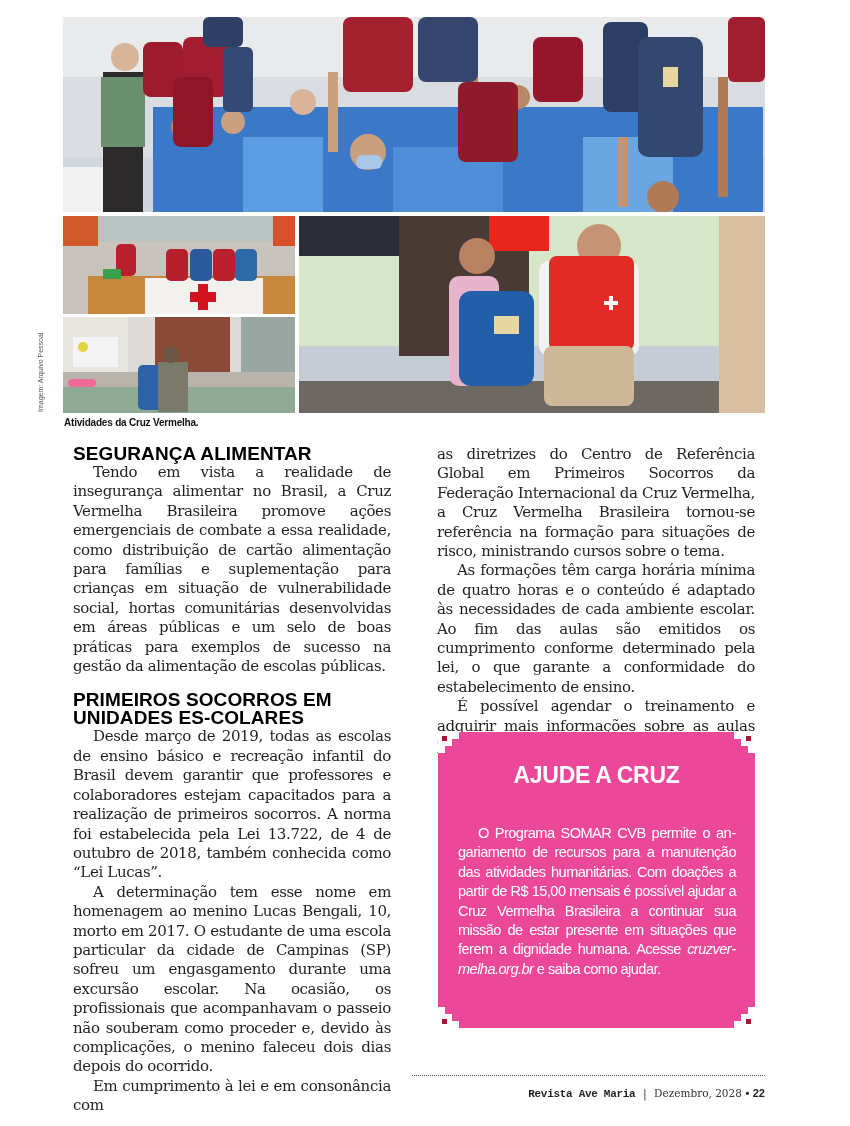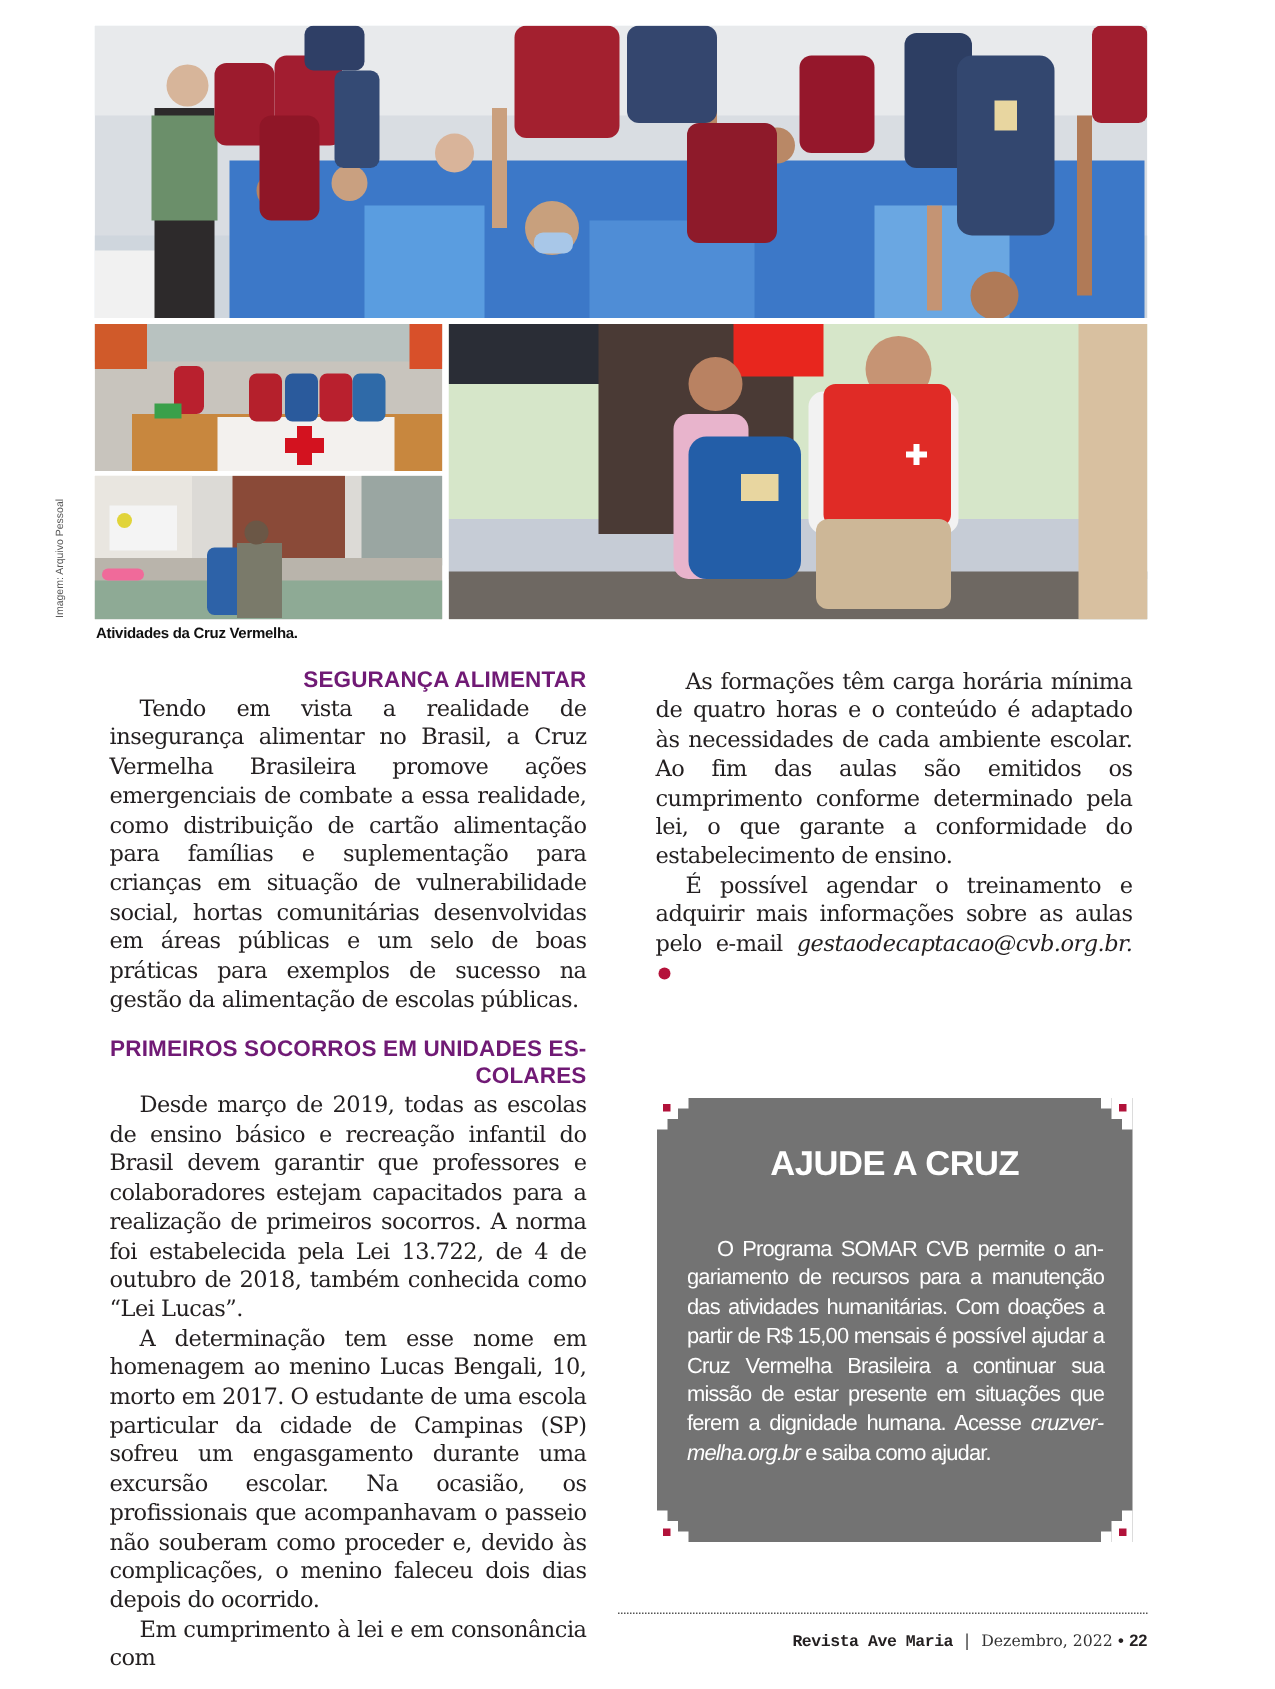--- a/index.html
+++ b/index.html
@@ -25,21 +25,21 @@
   }
 
   
   .col { position: absolute; font-size: 15px; line-height: 19.4px; text-align: justify; letter-spacing: -0.35px; }
   #col-left { left: 73px; top: 445px; width: 318px; }
   #col-right { left: 437px; top: 445px; width: 318px; }
   .col p { margin: 0; text-indent: 20px; }
   .col p.noindent { text-indent: 0; }
   .col h2 {
     margin: 0; font-family: "Liberation Sans", sans-serif; font-weight: bold;
-    font-size: 15px; line-height: 18px; color: #701a75; letter-spacing: 0.1px; text-align: right;
+    font-size: 19px; line-height: 18px; color: #000000; letter-spacing: 0.1px; text-align: left;
   }
   .col h2.h2-second { margin-top: 15px; }
   .col em { font-style: italic; }
   .end-dot { display: inline-block; width: 8px; height: 8px; border-radius: 50%; background: #b5123a; margin-left: 2px; vertical-align: 0px; }
 
   
   .callout {
     position: absolute; left: 438px; top: 732px; width: 317px; height: 296px;
     background: #b1123a; color: #fff;
   }
@@ -194,28 +194,29 @@
 <div class="col" id="col-left">
   <h2>SEGURANÇA ALIMENTAR</h2>
   <p>Tendo em vista a realidade de insegurança alimentar no Brasil, a Cruz Vermelha Brasileira promove ações emergenciais de combate a essa realidade, como distribuição de cartão alimenta­ção para famílias e suplementação para crianças em situação de vulnerabilidade social, hortas comunitárias desenvolvidas em áreas públicas e um selo de boas práticas para exemplos de suces­so na gestão da alimentação de escolas públicas.</p>
   <h2 class="h2-second">PRIMEIROS SOCORROS EM UNIDADES ES-COLARES</h2>
   <p>Desde março de 2019, todas as escolas de en­sino básico e recreação infantil do Brasil devem garantir que professores e colaboradores estejam capacitados para a realização de primeiros socor­ros. A norma foi estabelecida pela Lei 13.722, de 4 de outubro de 2018, também conhecida como “Lei Lucas”.</p>
   <p>A determinação tem esse nome em home­nagem ao menino Lucas Bengali, 10, morto em 2017. O estudante de uma escola particular da cidade de Campinas (SP) sofreu um engasga­mento durante uma excursão escolar. Na ocasião, os profissionais que acompanhavam o passeio não souberam como proceder e, devido às com­plicações, o menino faleceu dois dias depois do ocorrido.</p>
   <p>Em cumprimento à lei e em consonância com</p>
 </div>
 
 <div class="col" id="col-right">
+  <p class="noindent">as diretrizes do Centro de Referência Global em Primeiros Socorros da Federação Internacional da Cruz Vermelha, a Cruz Vermelha Brasileira tornou-se referência na formação para situações de risco, ministrando cursos sobre o tema.</p>
   <p>As formações têm carga horária mínima de quatro horas e o conteúdo é adaptado às necessi­dades de cada ambiente escolar. Ao fim das aulas são emitidos os cumprimento conforme determi­nado pela lei, o que garante a conformidade do estabelecimento de ensino.</p>
   <p>
     <span>É possível agendar o treinamento e adquirir mais informações sobre as aulas pelo e-mail</span>
     <em>gestaodecaptacao@cvb.org.br.</em><span class="end-dot"></span>
   </p>
 </div>
 
-<div class="callout" style="background: #737373;">
+<div class="callout" style="background: #ec4899;">
   <div class="notch tl"></div>
   <div class="notch tr"></div>
   <div class="notch bl"></div>
   <div class="notch br"></div>
   <div class="notch2 tl"></div>
   <div class="notch2 tl2"></div>
   <div class="notch2 tr"></div>
   <div class="notch2 tr2"></div>
   <div class="notch2 bl"></div>
   <div class="notch2 bl2"></div>
@@ -233,16 +234,16 @@
     <span>O Programa SOMAR CVB permite o an­gariamento de recursos para a manutenção das atividades humanitárias. Com doações a partir de R$ 15,00 mensais é possível ajudar a Cruz Vermelha Brasileira a continuar sua missão de estar presente em situações que ferem a dignidade humana. Acesse</span>
     <em>cruzver­melha.org.br</em>
     <span>e saiba como ajudar.</span>
   </p>
 </div>
 
 <div class="footer-rule"></div>
 <div class="footer">
   <span class="mag">Revista Ave Maria</span>
   <span class="sep">|</span>
-  <span class="date">Dezembro, 2022</span>
+  <span class="date">Dezembro, 2028</span>
   <span class="page">•</span>
   <span class="page">22</span>
 </div>
 
 </body></html>

